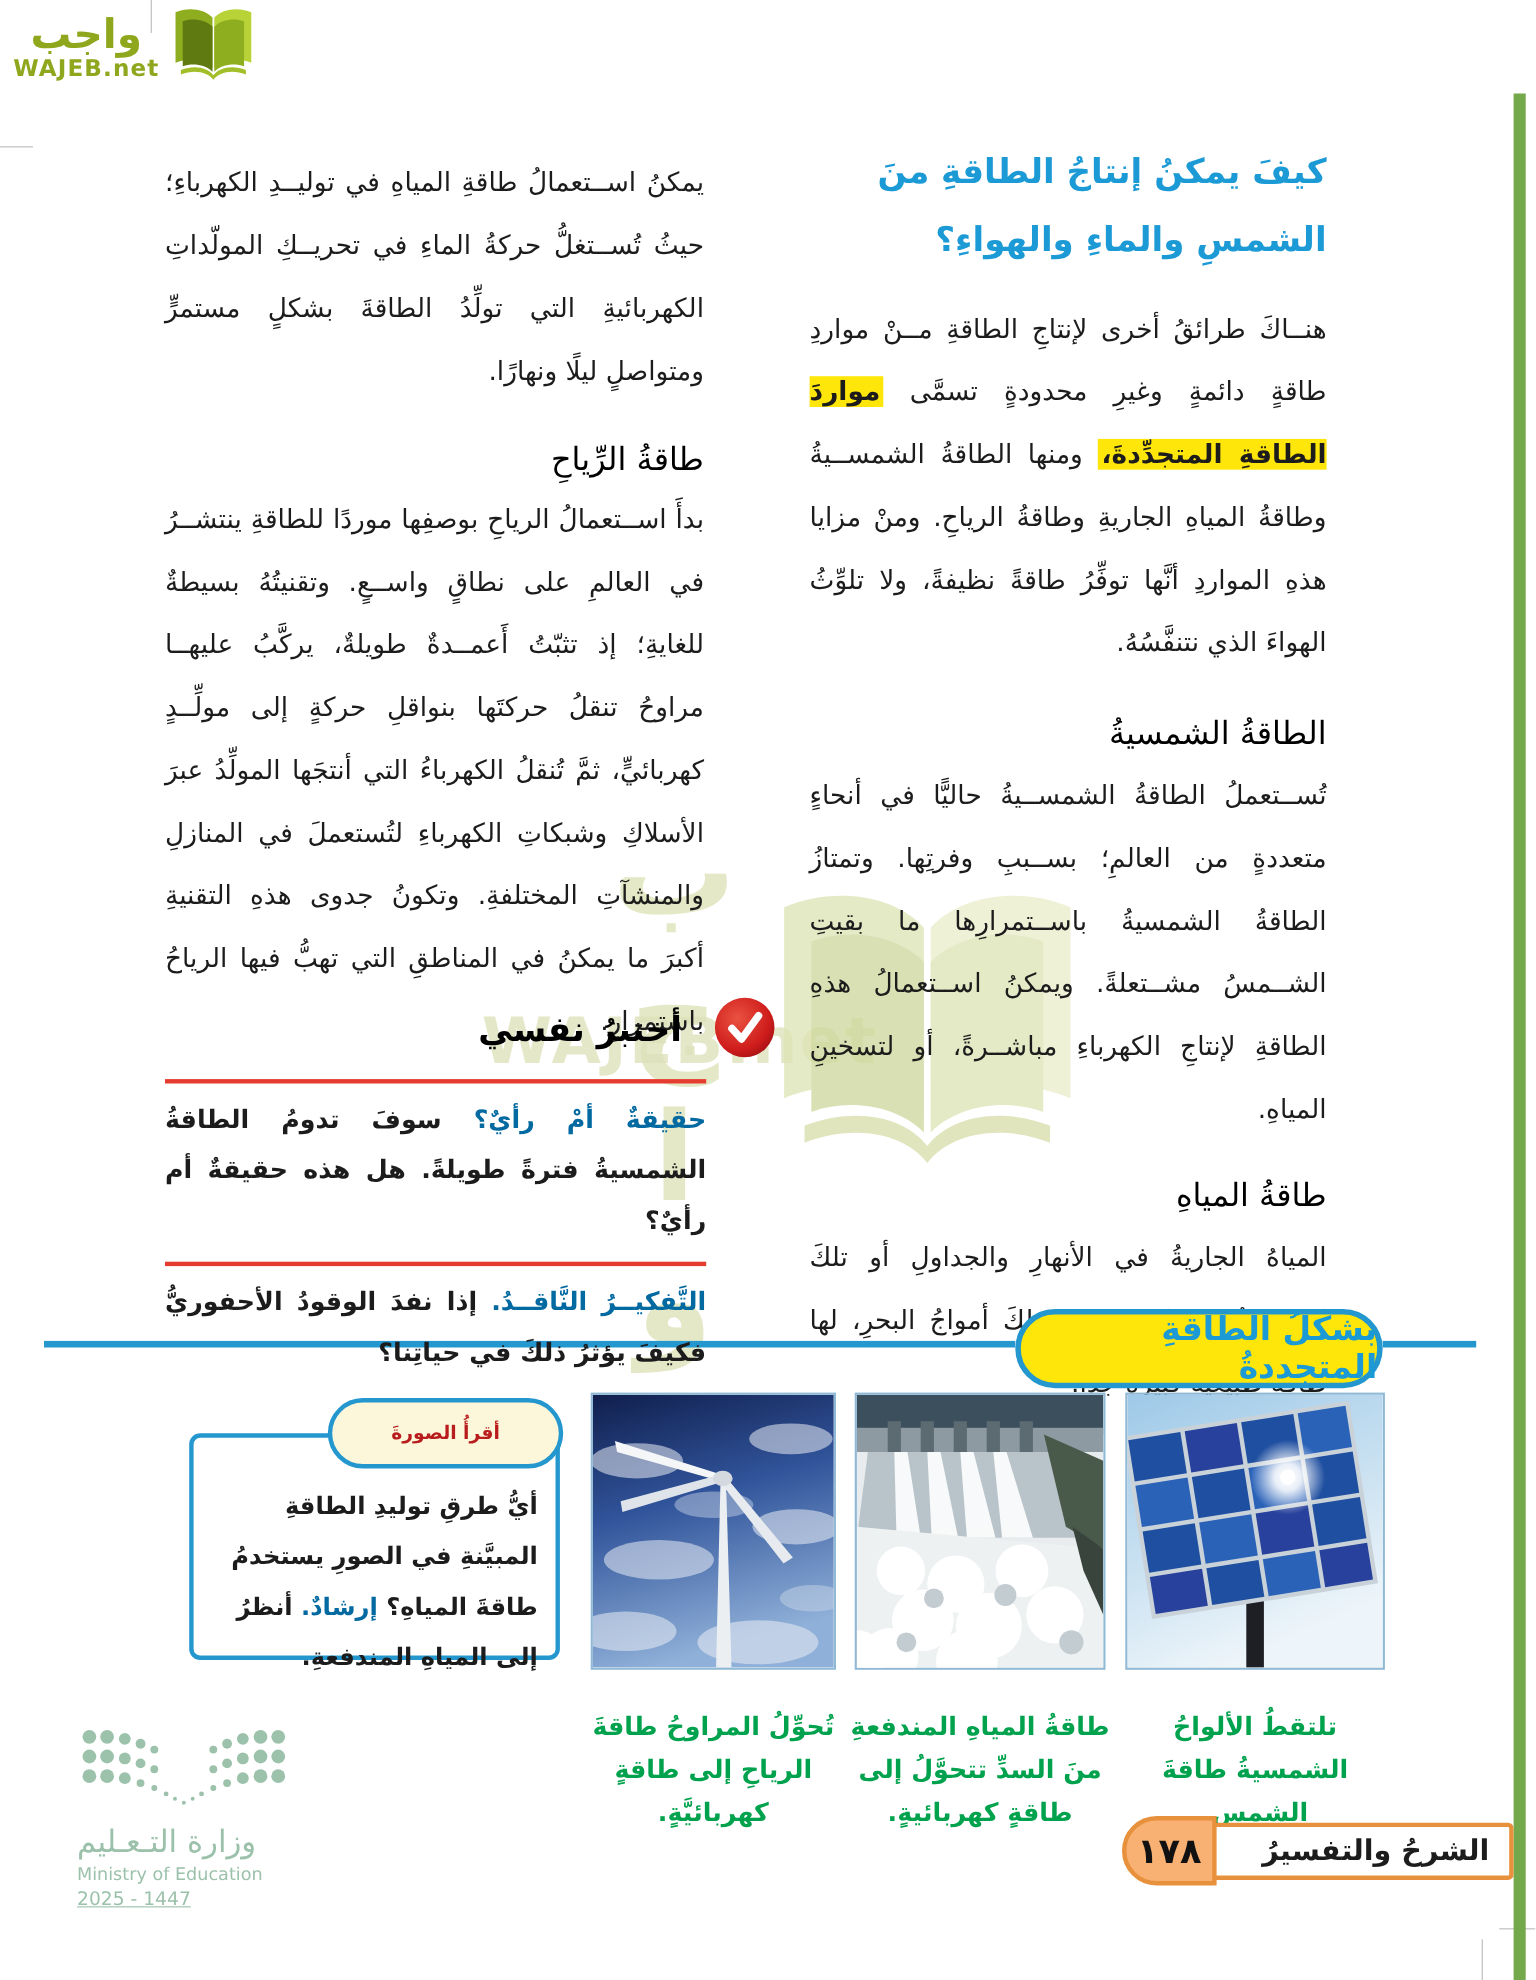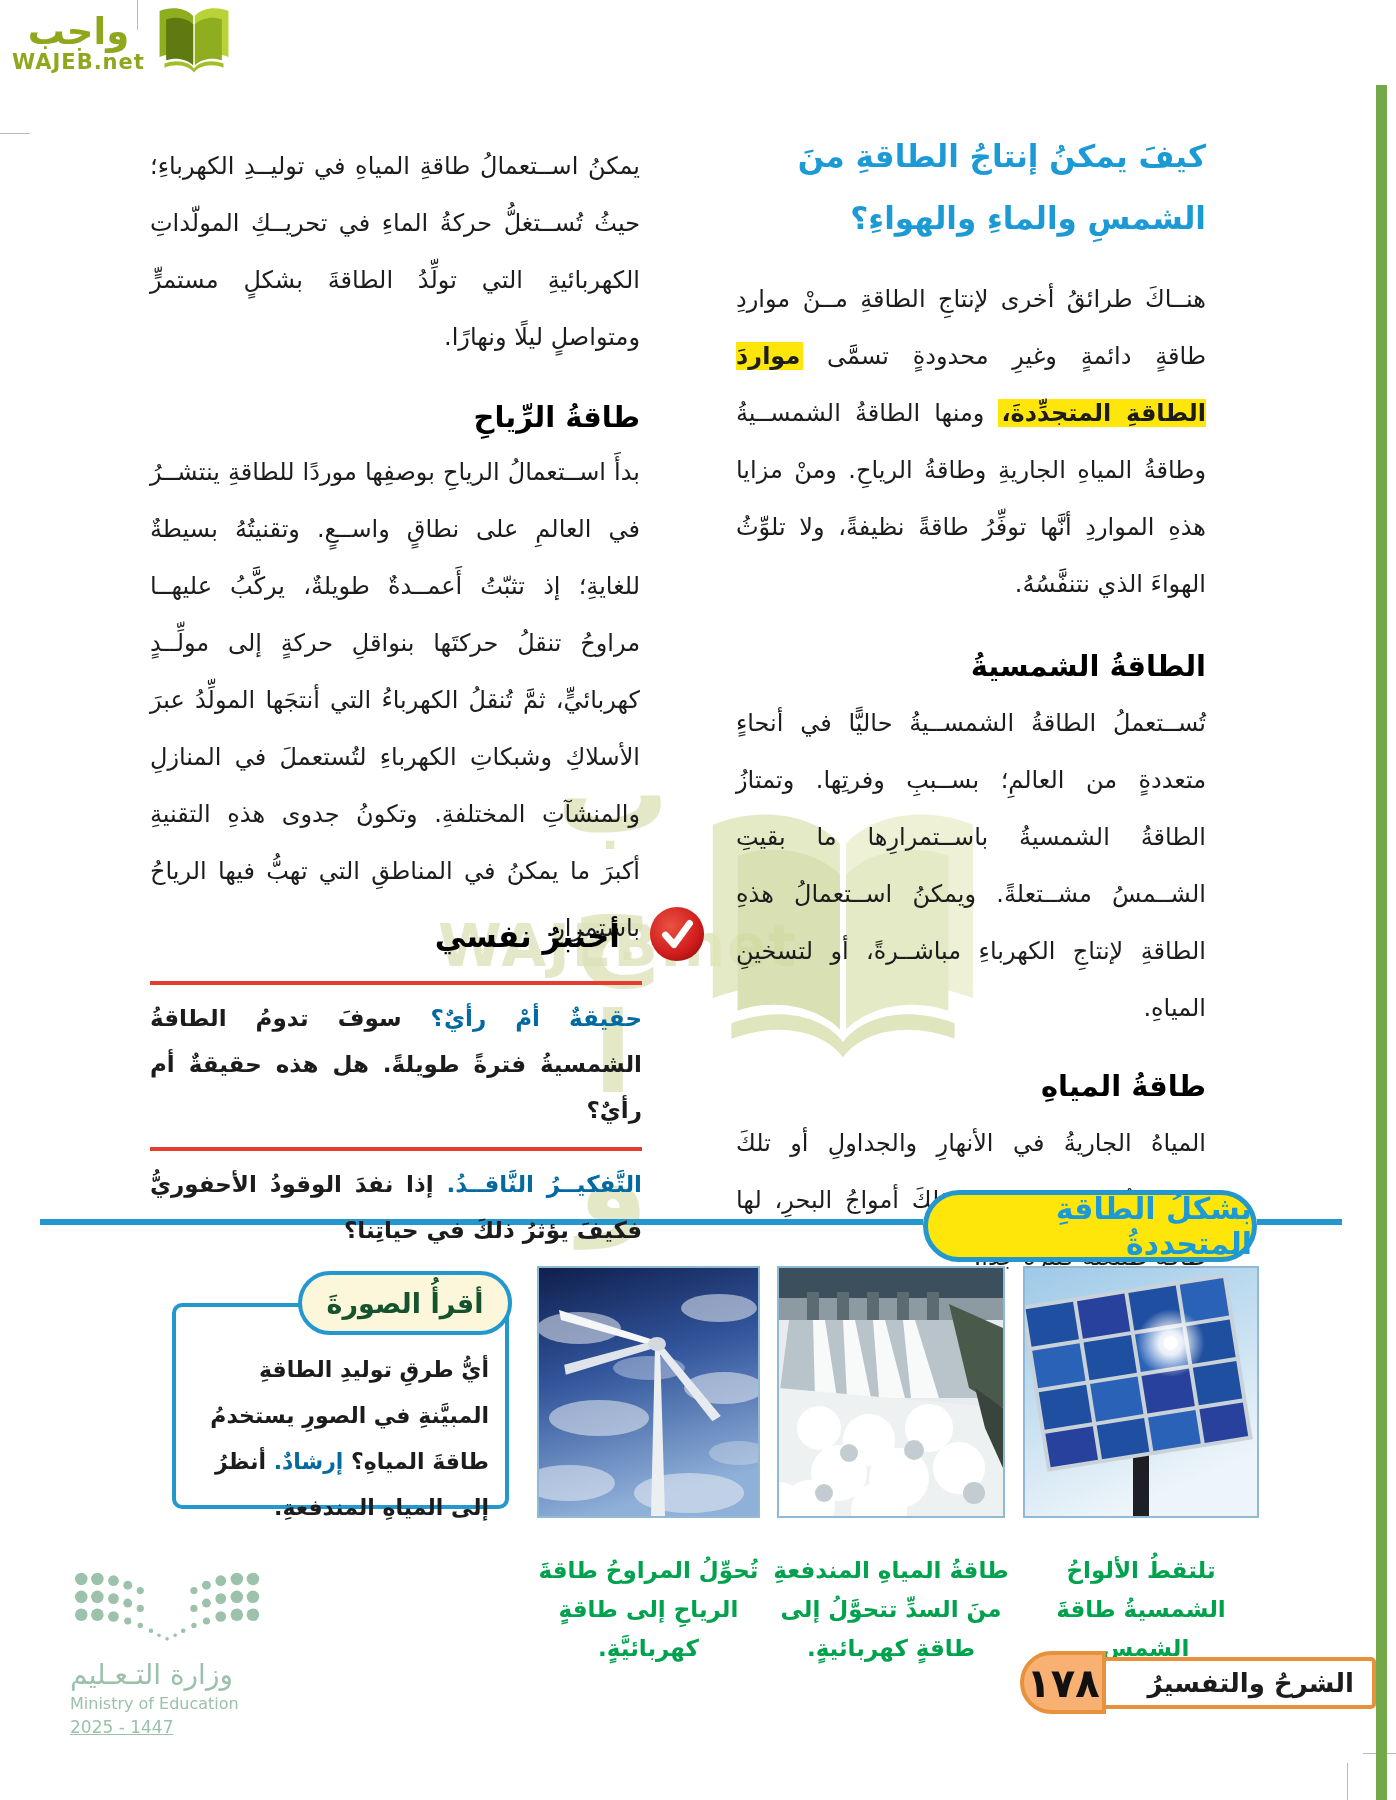--- a/index.html
+++ b/index.html
@@ -21,21 +21,21 @@
   .wm { position:absolute; z-index:0; }
   .wm-word { left:548px; top:728px; font-size:112px; font-weight:bold; color:#e0e4bd;
              writing-mode:vertical-rl; text-orientation:upright; letter-spacing:6px; opacity:.85; }
   .wm-en { left:438px; top:912px; font-size:58px; font-weight:bold; color:#dfe3bb; direction:ltr; letter-spacing:2px; opacity:.8; }
   .wm-book { left:688px; top:798px; }
   
   .col { position:absolute; z-index:1; }
   .col-right { left:736px; top:125px; width:470px; }
   .col-left  { left:150px; top:138px; width:490px; }
   h2.question { font-size:31px; line-height:62px; font-weight:bold; color:#1b9ad5; margin-bottom:22px; text-align:right; }
-  h3.section  { font-size:29px; font-weight:bold; color:#000; }
+  h3.section  { font-size:29px; font-weight:normal; color:#000; }
   p.body { font-size:24px; line-height:57px; text-align:justify; text-justify:inter-word; }
   .hl { background:#ffe60a; font-weight:bold; padding:0 3px; }
   .col-right h3.solar { margin-top:36px; margin-bottom:12px; }
   .col-right h3.water { margin-top:32px; margin-bottom:12px; }
   .col-left  h3.wind  { margin-top:34px; margin-bottom:10px; }
   
   .self-check { position:absolute; left:150px; top:905px; width:492px; z-index:2; }
   .sc-head { display:flex; align-items:center; gap:28px; margin-right:-64px; }
   .sc-title { font-size:31px; font-weight:bold; color:#000; }
   .red-rule { height:4px; background:#e63c2f; margin-top:14px; }
@@ -51,32 +51,32 @@
   .photo svg { display:block; }
   .caption { position:absolute; text-align:center; color:#00a24d; font-weight:bold;
              font-size:23px; line-height:39px; z-index:1;margin-top:14px; }
   
   .read-box { position:absolute; left:172px; top:1303px; width:337px; height:206px;
     background:#fff; border:4px solid #2497cf; border-radius:10px; z-index:1;
     padding:40px 16px 0 8px; font-size:22px; font-weight:bold; line-height:46px; text-align:right; }
   .read-tab { position:absolute; left:298px; top:1271px; width:214px; height:64px;
     background:#fcf6da; border:4px solid #2497cf; border-radius:32px; z-index:3;
     display:flex; align-items:center; justify-content:center;
-    font-size:27px; font-weight:bold; color:#14532d; }
+    font-size:17px; font-weight:bold; color:#b91c1c; }
   
   .ministry { position:absolute; left:70px; top:1570px; width:210px; color:#9bc1ab; direction:ltr; text-align:left; z-index:1; }
   .ministry-ar { font-size:28px; margin-top:8px; text-align:left; direction:rtl; }
   .ministry-en { font-size:16px; margin-top:3px; }
   .ministry-yr { font-size:17px; margin-top:4px;text-decoration:underline; }
   .strand-box { position:absolute; left:1086px; top:1657px; width:290px; height:52px;
     background:#fff; border:4px solid #e8913d; border-radius:5px; z-index:1;
     font-size:26px; font-weight:bold; line-height:44px; text-align:right; padding-right:18px; }
   .page-badge { position:absolute; left:1020px; top:1651px; width:86px; height:63px;
     background:#f8b172; border:4px solid #e8913d; border-radius:32px 0 0 32px; z-index:2;
-    display:flex; align-items:center; justify-content:center; font-size:40px; font-weight:bold; color:#111; }
+    display:flex; align-items:center; justify-content:center; font-size:32px; font-weight:bold; color:#111; }
 </style>
 </head>
 <body>
 
 <div class="page">
 
   <div class="crop" style="left:137px;top:0;width:1px;height:30px;"></div>
   <div class="crop" style="left:0;top:133px;width:30px;height:1px;"></div>
   <div class="crop" style="left:1363px;top:1753px;width:33px;height:1px;"></div>
   <div class="crop" style="left:1347px;top:1763px;width:1px;height:37px;"></div>

